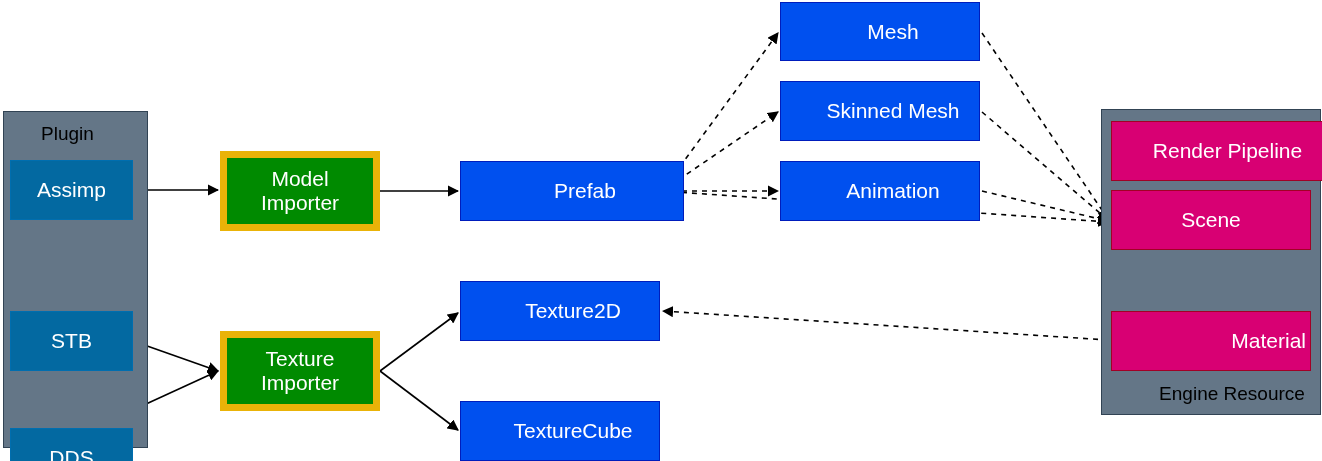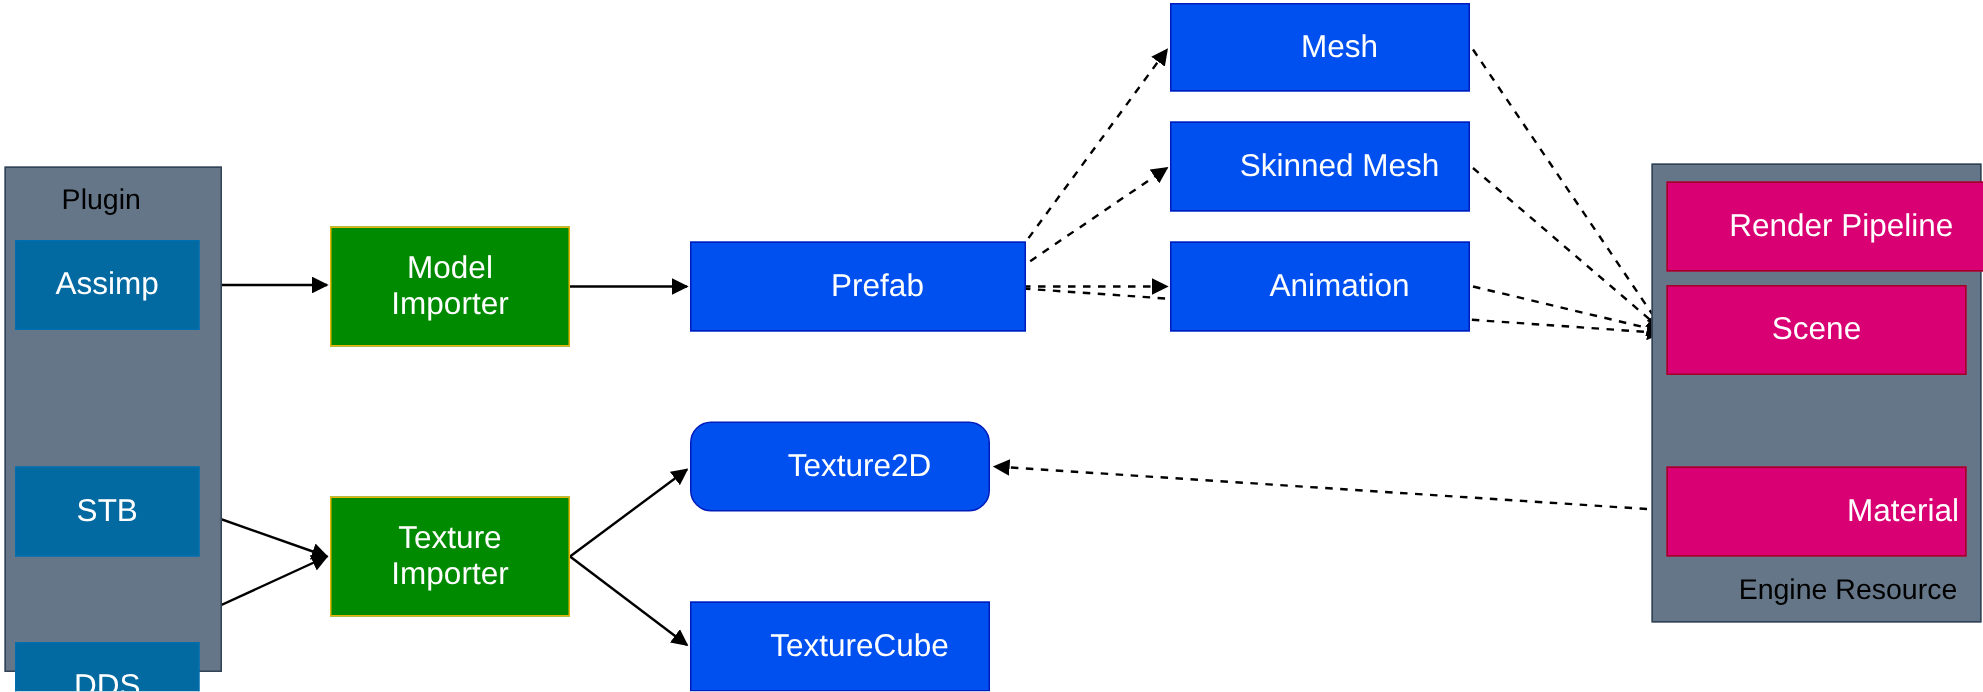--- a/index.html
+++ b/index.html
@@ -54,21 +54,21 @@
     z-index: 3;
   }
   .n-plugin {
     background: #0369a1;
     border: 1px solid #006eaf;
     color: #ffffff;
     font-size: 21px;
   }
   .n-importer {
     background: #008a00;
-    border: 1px solid #eab308;
+    border: 7px solid #eab308;
     color: #ffffff;
     font-size: 21px;
   }
   .n-asset {
     background: #0050ef;
     border: 1px solid #001dbc;
     color: #ffffff;
     font-size: 21px;
     padding-left: 26px;
   }
@@ -137,21 +137,21 @@
         <span class="lbl">Model
 Importer</span>
       </div>
       <div class="node n-importer" style="left: 220px; top: 331px; width: 160px; height: 80px;">
         <span class="lbl">Texture
 Importer</span>
       </div>
       <div class="node n-asset" style="left: 460px; top: 161px; width: 224px; height: 60px;">
         <span class="lbl">Prefab</span>
       </div>
-      <div class="node n-asset" style="left: 460px; top: 281px; width: 200px; height: 60px; border-radius: 14px;">
+      <div class="node n-asset" style="left: 460px; top: 281px; width: 200px; height: 60px;">
         <span class="lbl">Texture2D</span>
       </div>
       <div class="node n-asset" style="left: 460px; top: 401px; width: 200px; height: 60px;">
         <span class="lbl">TextureCube</span>
       </div>
       <div class="node n-asset" style="left: 780px; top: 2px; width: 200px; height: 59px;">
         <span class="lbl">Mesh</span>
       </div>
       <div class="node n-asset" style="left: 780px; top: 81px; width: 200px; height: 60px;">
         <span class="lbl">Skinned Mesh</span>

